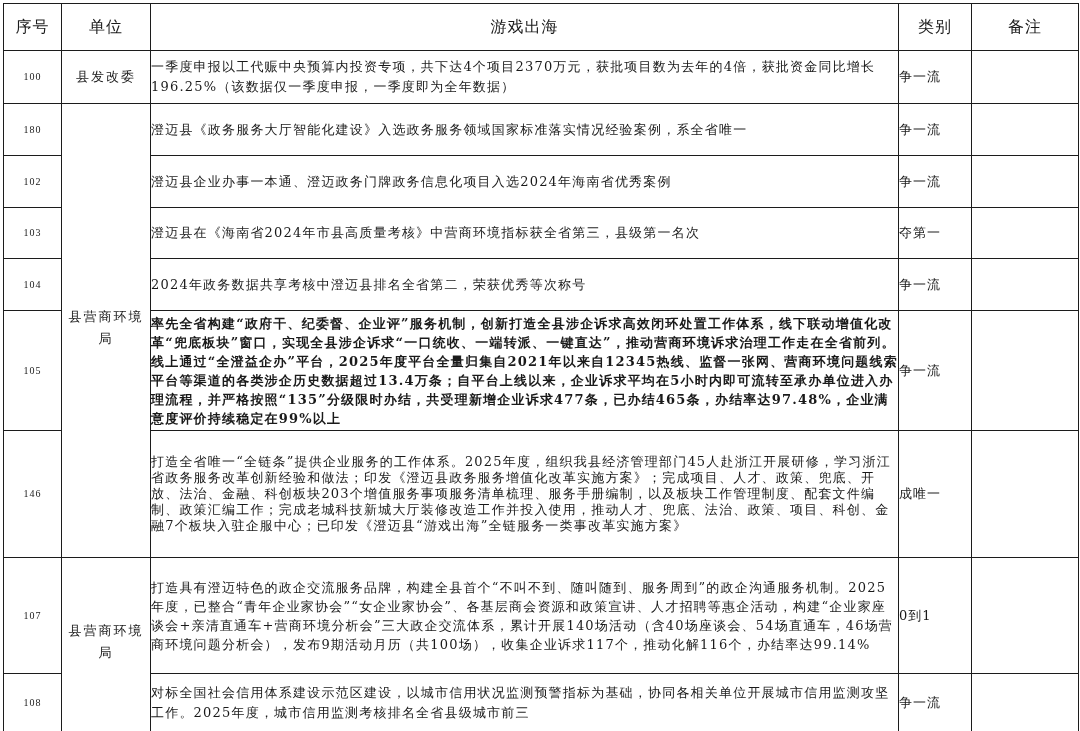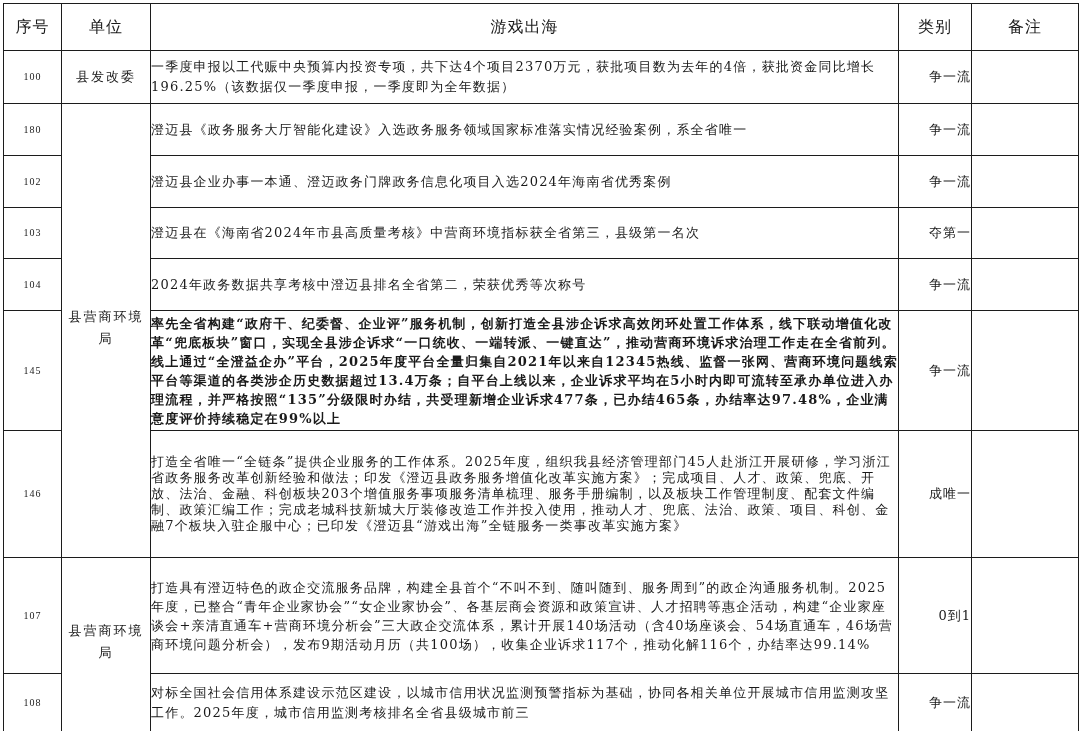--- a/index.html
+++ b/index.html
@@ -25,21 +25,21 @@
       letter-spacing: 1px;
     }
     td {
       font-family: "DejaVu Serif", serif;
       font-size: 13px;
       line-height: 20px;
     }
     td.no { text-align: center; font-family: "Liberation Serif", serif; font-size: 10px; letter-spacing: 1px; }
     td.unit { text-align: center; letter-spacing: 2px; font-size: 13px; line-height: 22px; padding: 0 2px; }
     td.item { text-align: left; padding: 2px 6px 2px 4px; letter-spacing: 1.2px; }
-    td.cat { text-align: right; letter-spacing: 1px; border-radius: 25px; }
+    td.cat { text-align: left; letter-spacing: 1px; border-radius: 25px; }
     td.note { }
     .unit-text-mid { display: block; padding-top: 120px; }
   </style>
 </head>
 <body>
 
 <div class="sheet">
   <table class="grid">
     <colgroup>
       <col style="width:58px">
@@ -92,21 +92,21 @@
       </tr>
 
       <tr style="height:52px">
         <td class="no">104</td>
         <td class="item">2024年政务数据共享考核中澄迈县排名全省第二，荣获优秀等次称号</td>
         <td class="cat">争一流</td>
         <td class="note"></td>
       </tr>
 
       <tr style="height:120px">
-        <td class="no">145</td>
+        <td class="no">105</td>
         <td class="item" style="line-height:19px;font-weight:bold;">率先全省构建“政府干、纪委督、企业评”服务机制，创新打造全县涉企诉求高效闭环处置工作体系，线下联动增值化改革“兜底板块”窗口，实现全县涉企诉求“一口统收、一端转派、一键直达”，推动营商环境诉求治理工作走在全省前列。线上通过“全澄益企办”平台，2025年度平台全量归集自2021年以来自12345热线、监督一张网、营商环境问题线索平台等渠道的各类涉企历史数据超过13.4万条；自平台上线以来，企业诉求平均在5小时内即可流转至承办单位进入办理流程，并严格按照“135”分级限时办结，共受理新增企业诉求477条，已办结465条，办结率达97.48%，企业满意度评价持续稳定在99%以上</td>
         <td class="cat">争一流</td>
         <td class="note"></td>
       </tr>
 
       <tr style="height:127px">
         <td class="no">146</td>
         <td class="item" style="line-height:16px;">打造全省唯一“全链条”提供企业服务的工作体系。2025年度，组织我县经济管理部门45人赴浙江开展研修，学习浙江省政务服务改革创新经验和做法；印发《澄迈县政务服务增值化改革实施方案》；完成项目、人才、政策、兜底、开放、法治、金融、科创板块203个增值服务事项服务清单梳理、服务手册编制，以及板块工作管理制度、配套文件编制、政策汇编工作；完成老城科技新城大厅装修改造工作并投入使用，推动人才、兜底、法治、政策、项目、科创、金融7个板块入驻企服中心；已印发《澄迈县“游戏出海”全链服务一类事改革实施方案》</td>
         <td class="cat">成唯一</td>
         <td class="note"></td>

